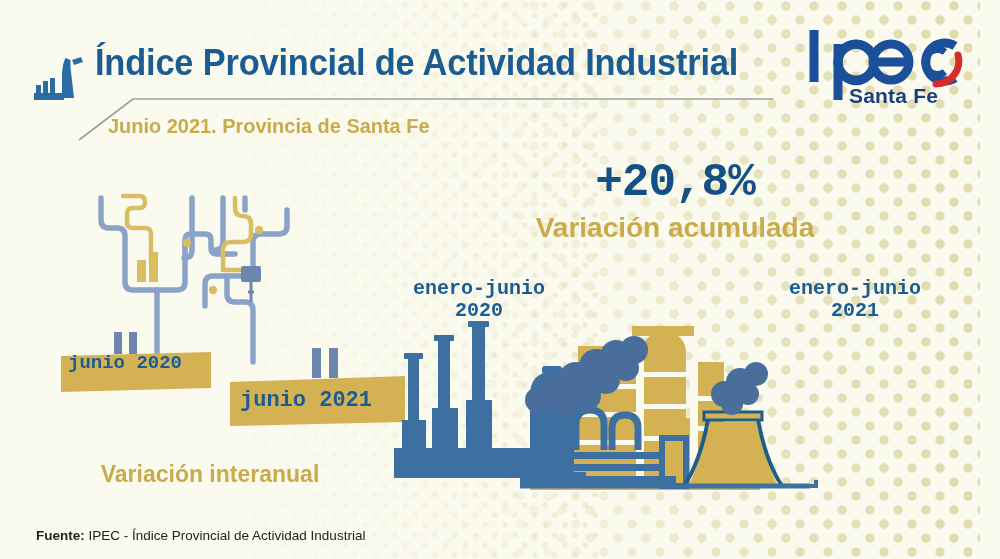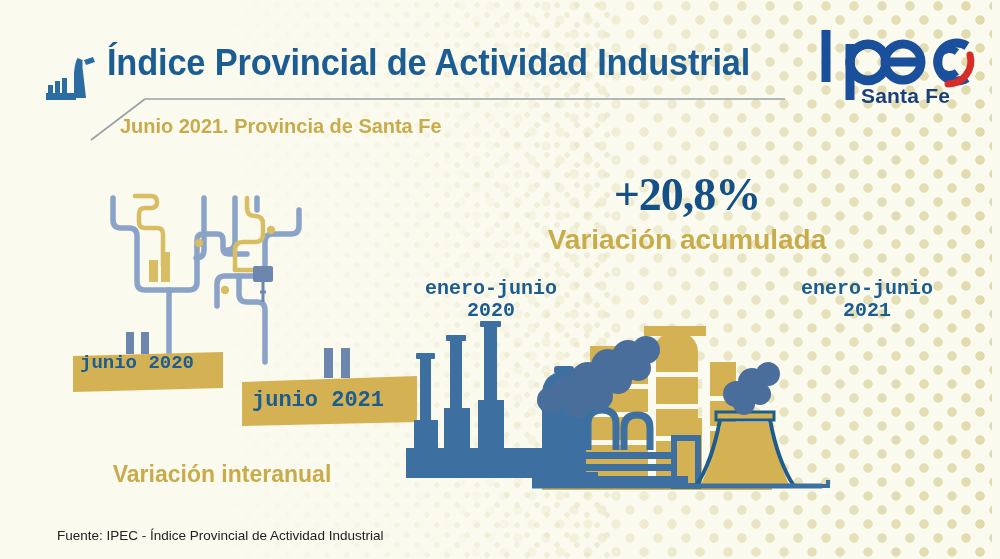--- a/index.html
+++ b/index.html
@@ -2,21 +2,21 @@
 <html><head>
 <meta charset="utf-8">
 <style>
   html,body{margin:0;padding:0;}
   body{
     width:1000px;height:559px;overflow:hidden;
     background:#fbfaef;
     font-family:"Liberation Sans", sans-serif;
     position:relative;
   }
-  #stage{position:absolute;left:12px;top:0;width:980px;height:559px;overflow:hidden;background:#fbfaef;}
+  #stage{position:absolute;left:0;top:0;width:980px;height:559px;overflow:hidden;background:#fbfaef;}
 
   
   .dots{
     position:absolute;right:0;top:0;width:620px;height:559px;
     background-image:
       radial-gradient(circle at 6px 6px, #ded8a8 4.4px, transparent 5px),
       radial-gradient(circle at 20px 20px, #ded8a8 4.4px, transparent 5px);
     background-size:28px 28px;
     -webkit-mask-image:linear-gradient(to right, rgba(0,0,0,0) 0%, rgba(0,0,0,.10) 18%, rgba(0,0,0,.42) 42%, rgba(0,0,0,.82) 72%, rgba(0,0,0,1) 100%);
     mask-image:linear-gradient(to right, rgba(0,0,0,0) 0%, rgba(0,0,0,.10) 18%, rgba(0,0,0,.42) 42%, rgba(0,0,0,.82) 72%, rgba(0,0,0,1) 100%);
@@ -64,22 +64,22 @@
   .bar-label{
     position:absolute;
     font-family:Liberation Mono, monospace;
     font-weight:700;color:#1b5c92;white-space:nowrap;
   }
   #lbl2020{left:68px;top:352px;font-size:19px;}
   #lbl2021{left:240px;top:388px;font-size:22px;}
 
   .stat{position:absolute;text-align:center;}
   .stat .big{
-    font-family:Liberation Serif, serif;
-    font-weight:700;color:#145085;line-height:1;white-space:nowrap;margin-top:12px;
+    font-family:Liberation Mono, monospace;
+    font-weight:700;color:#145085;line-height:1;white-space:nowrap;
   }
   .stat .sub{
     font-family:"Liberation Sans Narrow","Liberation Sans",sans-serif;
     font-weight:700;color:#c8ab4a;line-height:1.15;white-space:nowrap;
   }
   #stat-interanual{left:80px;top:438px;width:260px;}
   #stat-interanual .big{font-size:40px;letter-spacing:-1px;}
   #stat-interanual .sub{font-size:23px;margin-top:23px;}
 
   #stat-acumulada{left:525px;top:160px;width:300px;}
@@ -96,21 +96,21 @@
   #period-2021{left:775px;top:278px;width:160px;}
 
   
   .scene{position:absolute;left:380px;top:300px;width:470px;height:215px;}
 
   
   .footer{
     position:absolute;left:36px;top:528px;
     font-size:13.5px;color:#222;font-family:"Liberation Sans",sans-serif;white-space:nowrap;
   }
-  .footer b{font-weight:400;margin-left:9px;}
+  .footer b{font-weight:700;}
 </style>
 </head>
 <body>
 
 <div id="stage">
 
   <div class="dots"></div>
   <div class="dots small" style="right:380px;top:0;"></div>
 
   <svg class="factory-icon" viewBox="0 0 62 52">

